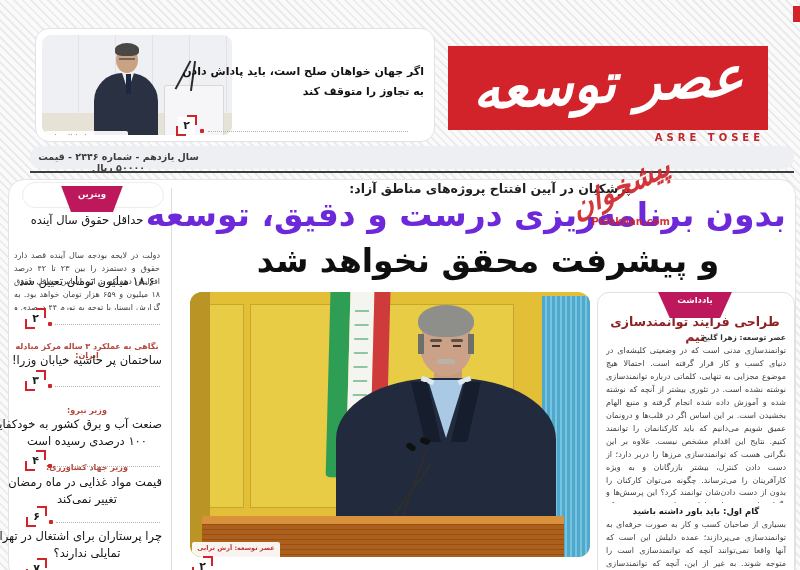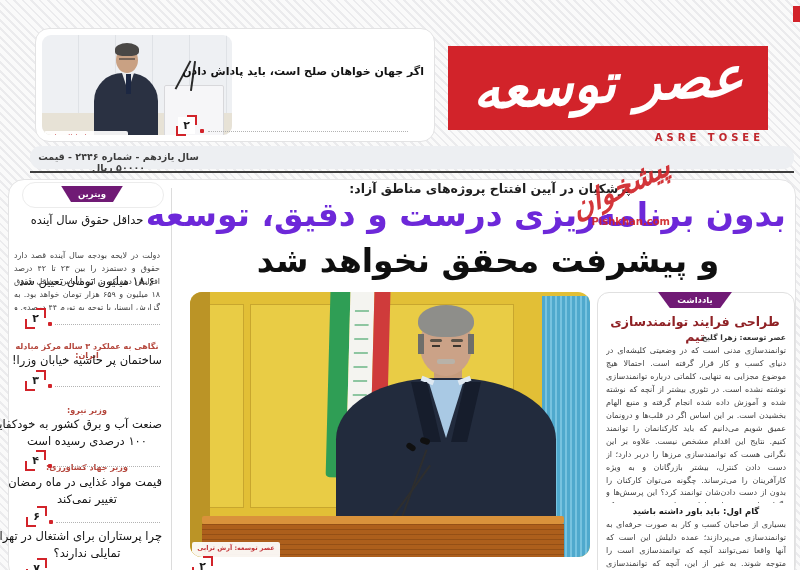--- a/index.html
+++ b/index.html
@@ -17,22 +17,22 @@
     display:flex;align-items:center;justify-content:center;
     font-size:11px;font-weight:bold;color:#1c1c1c;
   }
   .badge::before{content:"";position:absolute;top:-2px;right:-2px;width:8px;height:8px;
     border-top:2px solid #d2232a;border-right:2px solid #d2232a;}
   .badge::after{content:"";position:absolute;bottom:-2px;left:-2px;width:8px;height:8px;
     border-bottom:2px solid #d2232a;border-left:2px solid #d2232a;}
   .reddot{position:absolute;width:4px;height:4px;background:#d2232a;border-radius:1px;z-index:6;}
   .dotline{position:absolute;height:0;border-top:1px dotted #b3b3b3;z-index:5;}
   .trap{
-    position:absolute;background:#701a75;color:#fff;text-align:center;
-    font-size:8.5px;font-weight:bold;line-height:16px;height:16px;z-index:7;
+    position:absolute;background:#be185d;color:#fff;text-align:center;
+    font-size:8.5px;font-weight:bold;line-height:16px;height:26px;z-index:7;
     clip-path:polygon(6% 0,94% 0,80% 100%,20% 100%);
   }
   .kicker-red{color:#b5473d;font-weight:bold;text-align:center;font-size:8px;}
   .sb-title{color:#131313;font-weight:normal;text-align:center;font-size:11.5px;white-space:nowrap;}
   .body-text{color:#3f3f3f;font-size:8px;line-height:1.62;text-align:justify;overflow:hidden;}
 </style>
 </head>
 <body>
 
 <div class="abs card" style="left:35px;top:28px;width:398px;height:112px;">
@@ -46,20 +46,21 @@
     <div class="abs" style="left:52px;top:38px;width:64px;height:62px;background:#2a3142;border-radius:45% 45% 0 0;"></div>
     <div class="abs" style="left:80px;top:38px;width:12px;height:18px;background:#e8eaec;clip-path:polygon(50% 100%,0 0,100% 0);"></div>
     <div class="abs" style="left:84px;top:39px;width:5px;height:20px;background:#1c2742;"></div>
     <div class="abs" style="left:74px;top:12px;width:22px;height:26px;background:#c9a183;border-radius:50%;"></div>
     <div class="abs" style="left:73px;top:8px;width:24px;height:13px;background:#4a4846;border-radius:50% 50% 30% 30%;"></div>
     <div class="abs" style="left:77px;top:23px;width:16px;height:2px;background:#333;opacity:.55;"></div>
     <div class="abs rtl" style="left:2px;top:96px;width:84px;height:28px;background:rgba(255,255,255,.93);font-size:6.5px;color:#c4353a;text-align:center;line-height:12px;border-radius:2px;">عصر توسعه: ارتباطات ملی</div>
   </div>
 
   <div class="abs rtl" style="left:176px;top:36px;width:212px;text-align:right;font-size:11px;font-weight:bold;color:#121212;white-space:nowrap;">اگر جهان خواهان صلح است، باید پاداش دادن</div>
+  <div class="abs rtl" style="left:176px;top:56px;width:212px;text-align:right;font-size:11px;font-weight:bold;color:#121212;white-space:nowrap;">به تجاوز را متوقف کند</div>
   <div class="badge" style="left:142px;top:88px;">۲</div>
   <div class="reddot" style="left:164px;top:100px;"></div>
   <div class="dotline" style="left:172px;top:102px;width:200px;"></div>
 </div>
 
 <div class="abs" style="left:448px;top:46px;width:320px;height:84px;background:#d2232a;">
   <div class="abs rtl" style="left:0;top:-14px;width:320px;height:104px;color:#fff;font-size:54px;font-weight:bold;font-style:italic;text-align:center;line-height:104px;transform:rotate(-3deg);">عصر توسعه</div>
 </div>
 <div class="abs" style="left:652px;top:132px;width:112px;text-align:right;font-size:10px;font-weight:bold;color:#c0272d;letter-spacing:4px;">ASRE TOSEE</div>
 <div class="abs" style="left:793px;top:6px;width:7px;height:16px;background:#d2232a;"></div>

